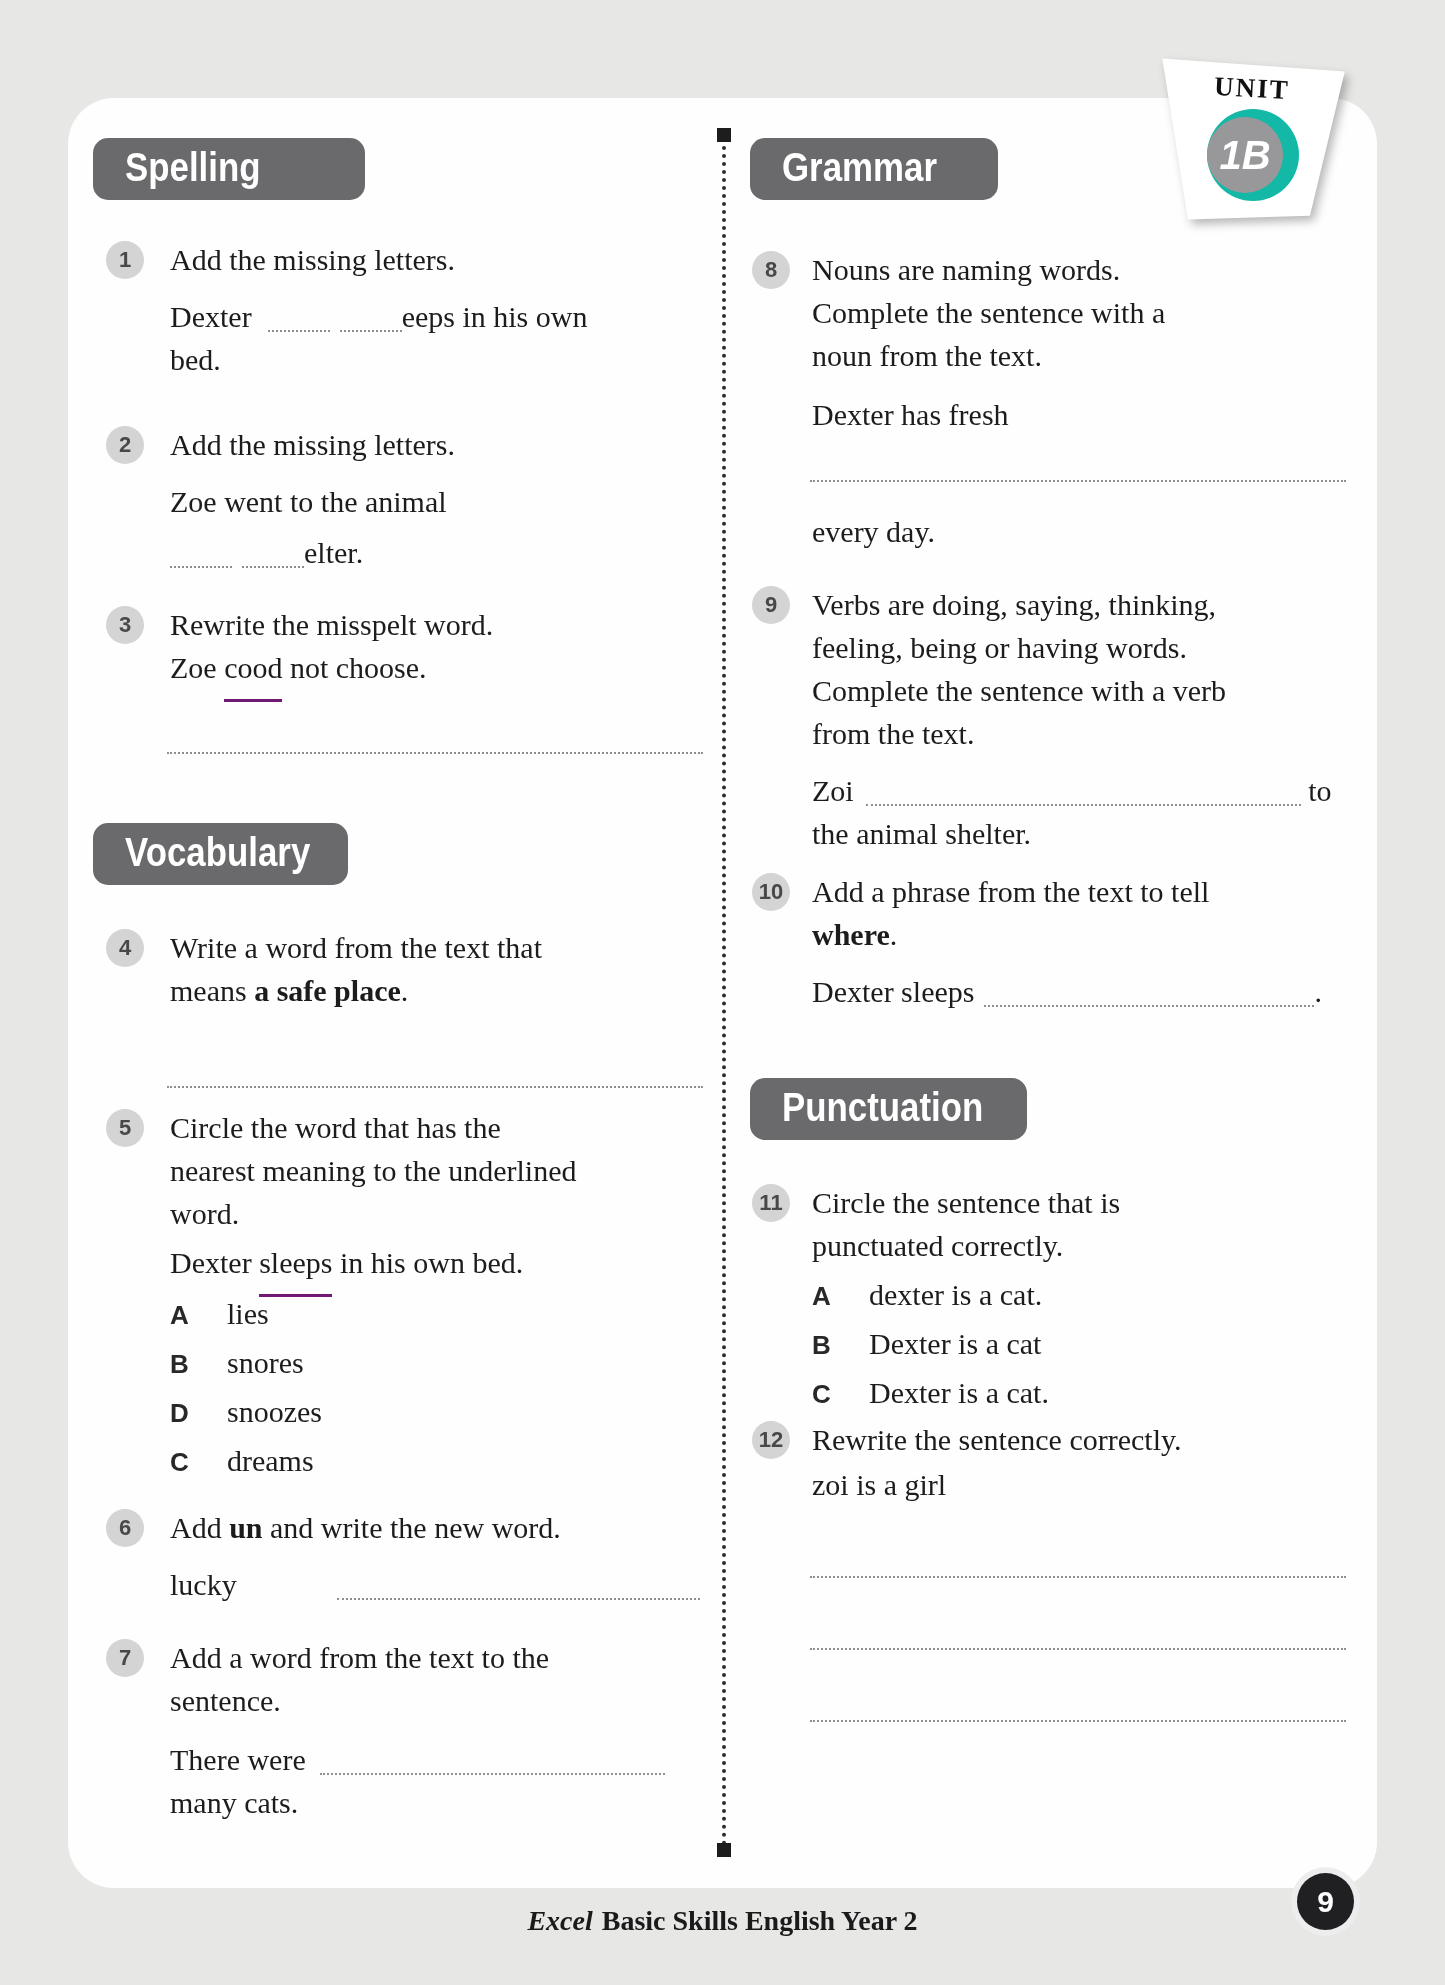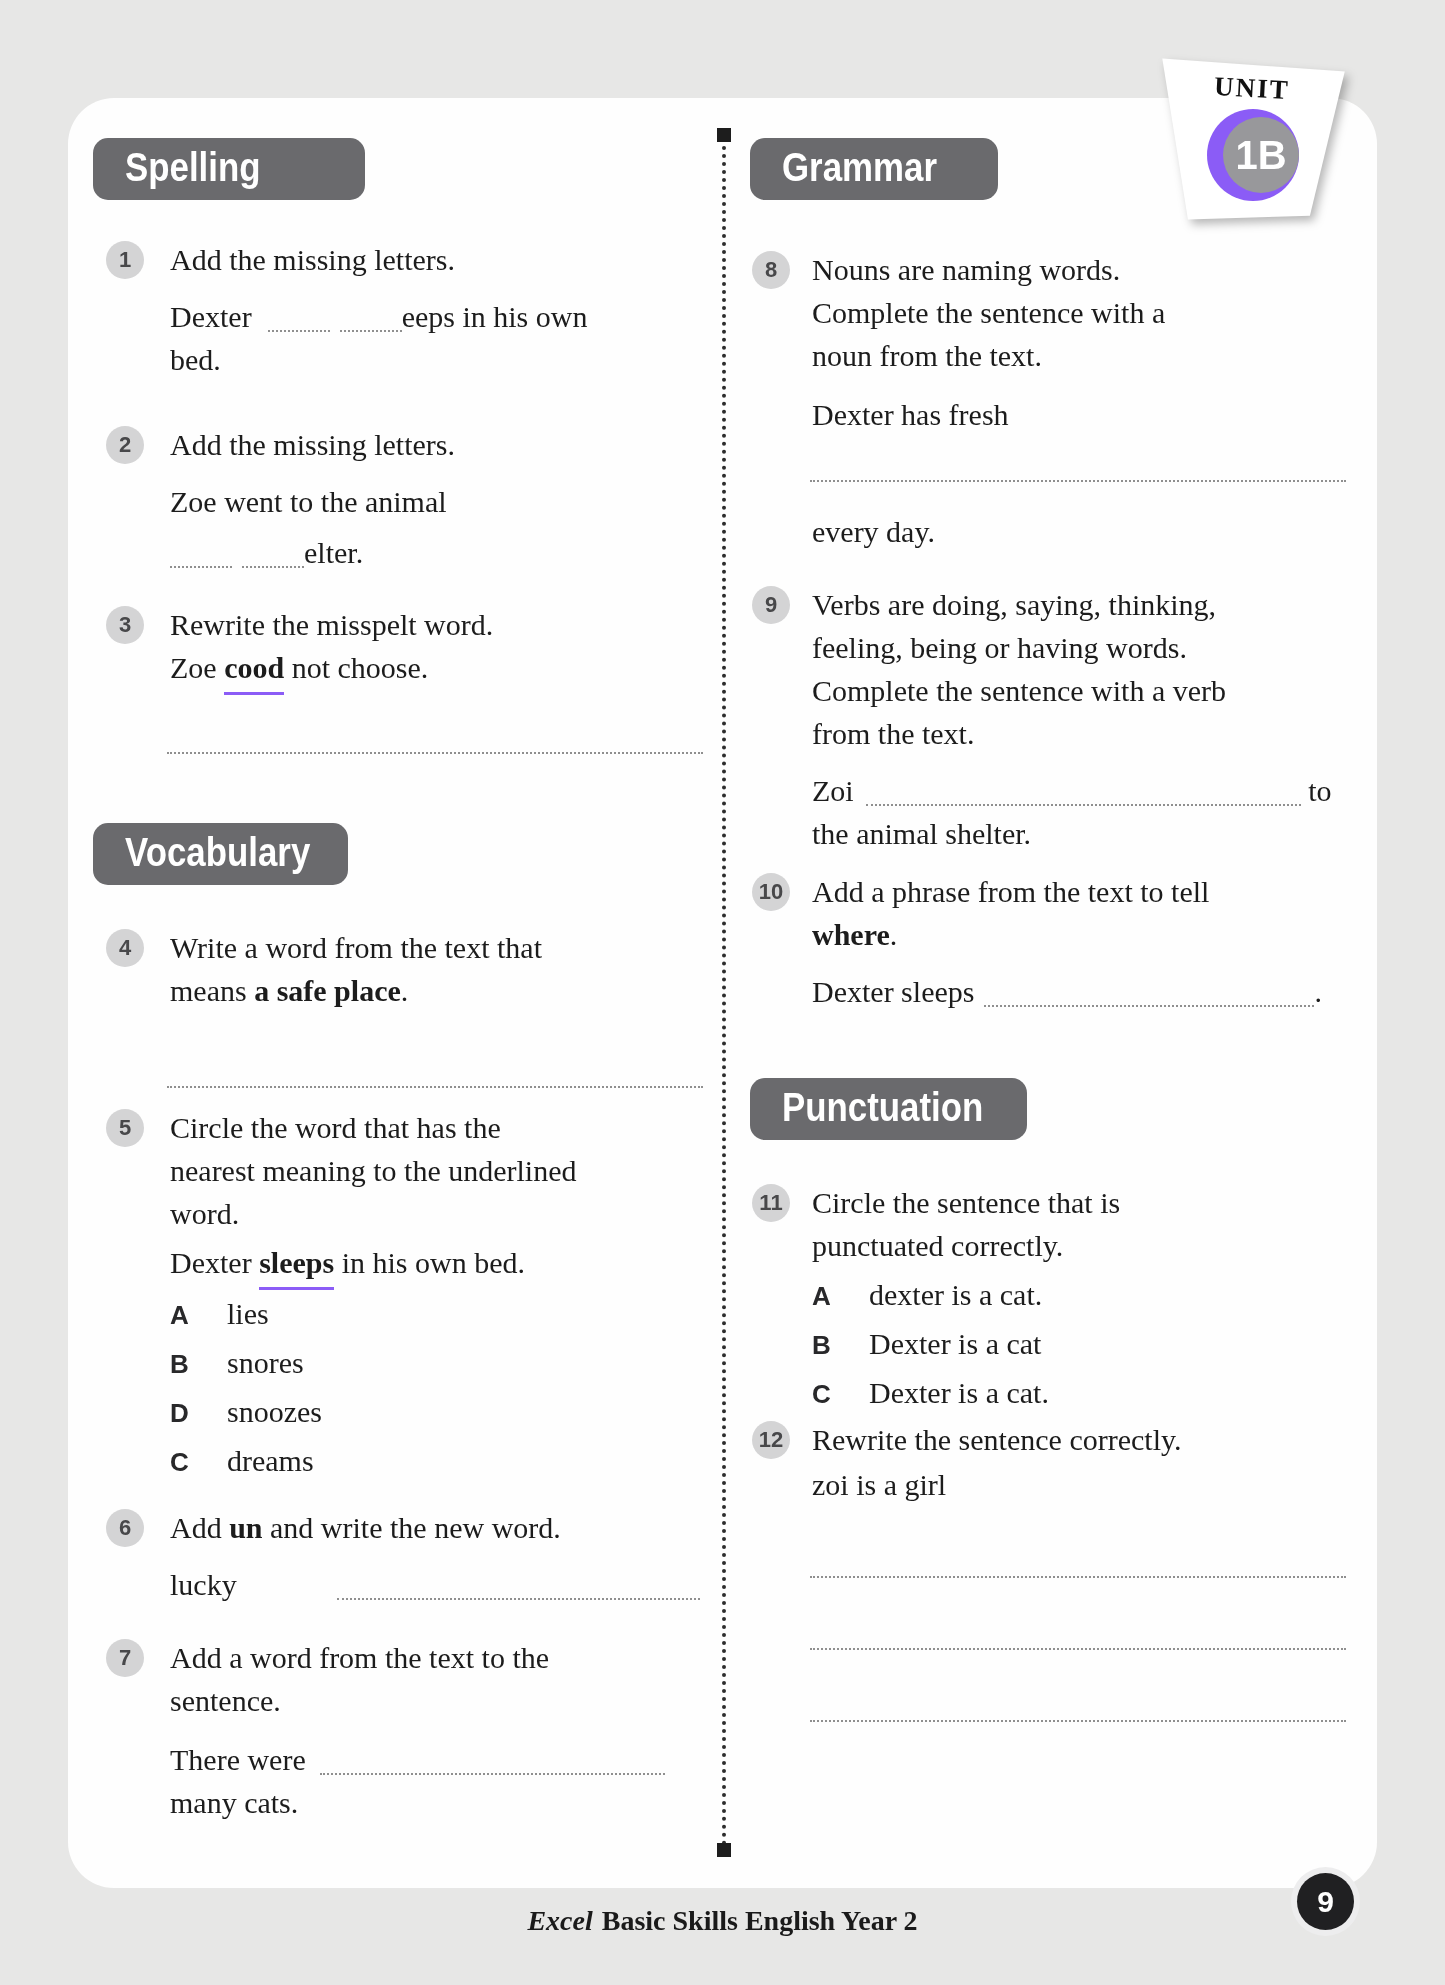--- a/index.html
+++ b/index.html
@@ -26,37 +26,37 @@
   
   .q{position:absolute;font-size:30px;line-height:43px;}
   .q-left{left:170px;width:545px;}
   .q-right{left:812px;width:548px;}
   .qnum{position:absolute;top:3px;width:38px;height:38px;border-radius:50%;background:#d4d4d5;color:#48484a;
         font-family:"Liberation Sans",sans-serif;font-weight:bold;font-size:22px;line-height:38px;text-align:center;}
   .q-left .qnum{left:-64px;}
   .q-right .qnum{left:-60px;}
   .line{display:block;}
   .b{font-weight:bold;}
-  .u{border-bottom:3px solid #8b5cf6;padding-bottom:8px;font-weight:bold;}
+  .u{border-bottom:3px solid #701a75;padding-bottom:15px;}
   .opt{line-height:47px;}
   .opt .letter{display:inline-block;width:57px;font-family:"Liberation Sans",sans-serif;font-weight:bold;
                font-size:26px;color:#28282a;}
   .blank{display:inline-block;border-bottom:2px dotted #8f8f8f;height:30px;vertical-align:-5px;}
   .ansline{position:absolute;height:0;border-bottom:2px dotted #8f8f8f;width:536px;}
   .iw{display:inline-block;}
 
   
   .unit-badge{position:absolute;left:1150px;top:40px;width:205px;height:185px;
               filter:drop-shadow(4px 5px 5px rgba(0,0,0,.28));}
   .unit-shape{position:absolute;left:0;top:0;width:100%;height:100%;background:#ffffff;
               clip-path:polygon(6% 10%,95% 17%,78% 95%,18.5% 97%);}
   .unit-label{position:absolute;left:102px;top:33px;transform:translateX(-50%) rotate(3deg);
               font-family:"Liberation Serif",serif;font-weight:bold;font-size:27px;letter-spacing:2px;color:#111111;}
-  .unit-circle{position:absolute;left:57px;top:69px;width:92px;height:92px;border-radius:50%;background:#8b5cf6;
-               display:flex;align-items:center;justify-content:flex-end;}
+  .unit-circle{position:absolute;left:57px;top:69px;width:92px;height:92px;border-radius:50%;background:#14b8a6;
+               display:flex;align-items:center;justify-content:flex-start;font-style:italic;}
   .unit-circle-inner{width:76px;height:76px;border-radius:50%;background:#98989b;color:#ffffff;
                font-family:"Liberation Sans",sans-serif;font-weight:bold;font-size:40px;
                display:flex;align-items:center;justify-content:center;}
 
   
   .footer-text{position:absolute;left:0;top:1905px;width:1445px;text-align:center;
                font-family:"Liberation Serif",serif;font-weight:bold;font-size:28px;color:#1a1a1a;}
   .footer-text .series{font-style:italic;margin-right:9px;}
   .page-num{position:absolute;left:1297px;top:1873px;width:57px;height:57px;border-radius:50%;background:#202022;
             box-shadow:0 0 0 6px #ededee;color:#ffffff;font-family:"Liberation Sans",sans-serif;font-weight:bold;

